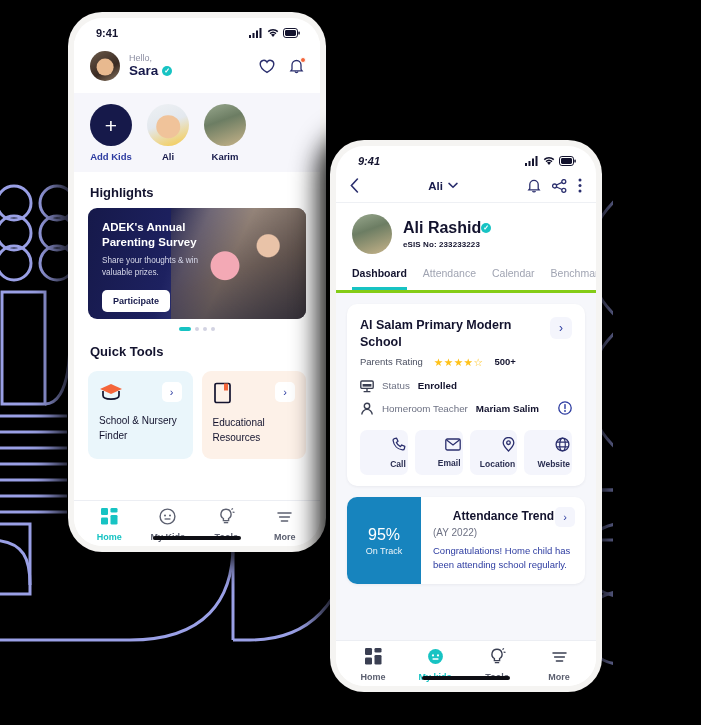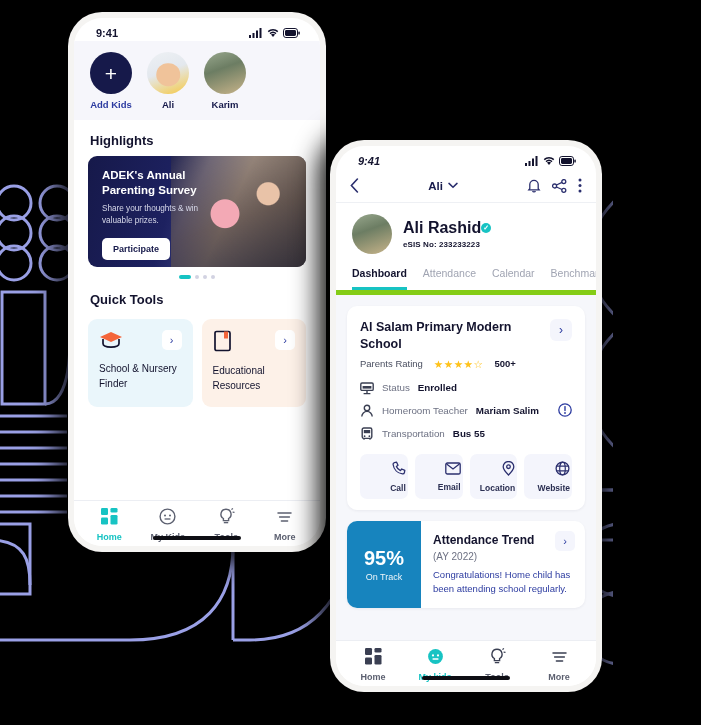--- a/index.html
+++ b/index.html
@@ -173,21 +173,21 @@
   .p2-avatar {
     width: 40px; height: 40px; border-radius: 50%;
     background: linear-gradient(160deg,#9aa98f 0%,#6c7d63 40%,#c8b48a 100%);
     flex: 0 0 auto;
   }
   .p2-name { font-size: 16px; font-weight: bold; color: #13132e; display:flex; align-items:center; }
   .p2-sis { font-size: 8px; color: #13132e; font-weight: bold; margin-top: 3px; letter-spacing: .1px; }
 
   .p2-tabs {
     display: flex; gap: 16px; padding: 4px 16px 0 16px;
-    border-bottom: 5px solid #84cc16; overflow: hidden;
+    border-bottom: 3px solid #84cc16; overflow: hidden;
   }
   .p2-tab { font-size: 10.5px; color: #a0a4b2; padding-bottom: 8px; white-space: nowrap; cursor: pointer; }
   .p2-tab.active { color: #13132e; font-weight: bold; border-bottom: 3px solid #17c3c3; }
 
   .p2-body { background: #f6f7fb; padding: 11px 11px 0 11px; height: calc(100% - 176px); overflow: hidden; }
 
   .card {
     background: #fff; border-radius: 10px; padding: 13px 13px 11px 13px;
     box-shadow: 0 1px 3px rgba(20,20,50,0.06);
   }
@@ -212,24 +212,24 @@
 
   .att-card {
     margin-top: 11px; background: #fff; border-radius: 10px;
     display: flex; overflow: hidden; box-shadow: 0 1px 3px rgba(20,20,50,0.06);
   }
   .att-left {
     background: #1784be; color: #fff; width: 74px;
     display: flex; flex-direction: column; align-items: center; justify-content: center;
     padding: 16px 4px;
   }
-  .att-pct { font-size: 20px; font-weight: bold; }
+  .att-pct { font-size: 16px; font-weight: normal; }
   .att-sub { font-size: 9px; margin-top: 2px; opacity: .92; }
   .att-right { flex: 1; padding: 12px 11px 12px 12px; position: relative; }
-  .att-title { font-size: 12px; font-weight: bold; color: #13132e; }
+  .att-title { font-size: 12px; font-weight: bold; color: #13132e; text-align: center; }
   .att-year { font-size: 10px; color: #6d7183; margin-top: 4px; }
   .att-msg { font-size: 9.5px; color: #2c3ba0; margin-top: 6px; line-height: 1.5; }
   .att-chev {
     position: absolute; right: 10px; top: 10px;
     width: 20px; height: 20px; border-radius: 5px; background: #f4f5fc;
     display: flex; align-items: center; justify-content: center;
     color: #2c3ba0; font-size: 11px; cursor: pointer;
   }
   .card-chev {
     width: 22px; height: 22px; border-radius: 6px; background: #f4f5fc;
@@ -305,20 +305,46 @@
             <path d="M3 5.6 A4.6 4.6 0 0 1 9 5.6" stroke="#13132e" stroke-width="1.5" fill="none"></path>
           </svg>
           <svg class="sb-icon" width="17" height="10" viewBox="0 0 17 10">
             <rect x="0.5" y="0.5" width="14" height="9" rx="2.4" fill="none" stroke="#13132e"></rect>
             <rect x="2" y="2" width="11" height="6" rx="1.4" fill="#13132e"></rect>
             <rect x="15.3" y="3.4" width="1.5" height="3.2" rx="0.7" fill="#13132e"></rect>
           </svg>
         </span>
       </div>
 
+      <div class="p1-header">
+        <div class="avatar">
+            <div class="avatar-face"></div>
+          </div>
+        <div class="hello-wrap">
+          <div class="hello">Hello,</div>
+          <div class="uname">
+            <span>Sara</span>
+            <span class="verified">✓</span>
+          </div>
+        </div>
+        <div class="hdr-icons">
+          <span class="icon-btn">
+            <svg width="16" height="15" viewBox="0 0 16 15">
+                <path d="M8 13.4 C8 13.4 1.2 9.4 1.2 5 A3.6 3.6 0 0 1 8 3.3 A3.6 3.6 0 0 1 14.8 5 C14.8 9.4 8 13.4 8 13.4 Z" fill="none" stroke="#2b2f6e" stroke-width="1.4"></path>
+              </svg>
+          </span>
+          <span class="icon-btn">
+            <svg width="15" height="16" viewBox="0 0 15 16">
+                <path d="M3 11.4 V7 a4.5 4.5 0 0 1 9 0 v4.4 l1.1 1.4 H1.9 Z" fill="none" stroke="#2b2f6e" stroke-width="1.3"></path>
+                <path d="M6 13.6 a1.6 1.6 0 0 0 3 0" fill="none" stroke="#2b2f6e" stroke-width="1.3"></path>
+              </svg>
+            <span class="dot-badge"></span>
+          </span>
+        </div>
+      </div>
 
       <div class="kids-strip">
         <div class="kid">
           <div class="kid-circle kid-add">+</div>
           <div class="kid-label accent">Add Kids</div>
         </div>
         <div class="kid">
           <div class="kid-circle avatar ali">
               <div class="avatar-face"></div>
             </div>
@@ -524,31 +550,20 @@
               <span>Homeroom Teacher</span>
               <span class="info-val">Mariam Salim</span>
               <span class="info-warn">
                 <svg width="14" height="14" viewBox="0 0 14 14">
                     <circle cx="7" cy="7" r="6.2" fill="none" stroke="#2c3ba0" stroke-width="1.3"></circle>
                     <path d="M7 3.6 v4" stroke="#2c3ba0" stroke-width="1.4" stroke-linecap="round"></path>
                     <circle cx="7" cy="10" r=".9" fill="#2c3ba0"></circle>
                   </svg>
               </span>
             </div>
-            <div class="info-row">
-              <svg width="14" height="14" viewBox="0 0 14 14">
-                <rect x="2.2" y="1" width="9.6" height="10.4" rx="1.6" fill="none" stroke="#3a3f52" stroke-width="1.4"></rect>
-                <rect x="3.8" y="3" width="6.4" height="3.2" fill="#3a3f52"></rect>
-                <circle cx="4.6" cy="9.2" r=".9" fill="#3a3f52"></circle>
-                  <circle cx="9.4" cy="9.2" r=".9" fill="#3a3f52"></circle>
-                <path d="M4 11.4 v1.4 M10 11.4 v1.4" stroke="#3a3f52" stroke-width="1.3"></path>
-              </svg>
-              <span>Transportation</span>
-              <span class="info-val">Bus 55</span>
-            </div>
           </div>
 
           <div class="contact-row">
             <div class="contact-btn">
               <svg width="15" height="15" viewBox="0 0 15 15">
                 <path d="M3.4 1.6 L5.6 1.2 L7 4.3 L5.4 5.6 a7.4 7.4 0 0 0 4 4 L10.7 8 L13.8 9.4 L13.4 11.6 a1.7 1.7 0 0 1 -1.9 1.3 C6.6 12.2 2.8 8.4 2.1 3.5 A1.7 1.7 0 0 1 3.4 1.6 Z" fill="none" stroke="#2b2f6e" stroke-width="1.3" stroke-linejoin="round"></path>
               </svg>
               <div class="contact-label">Call</div>
             </div>
             <div class="contact-btn">

